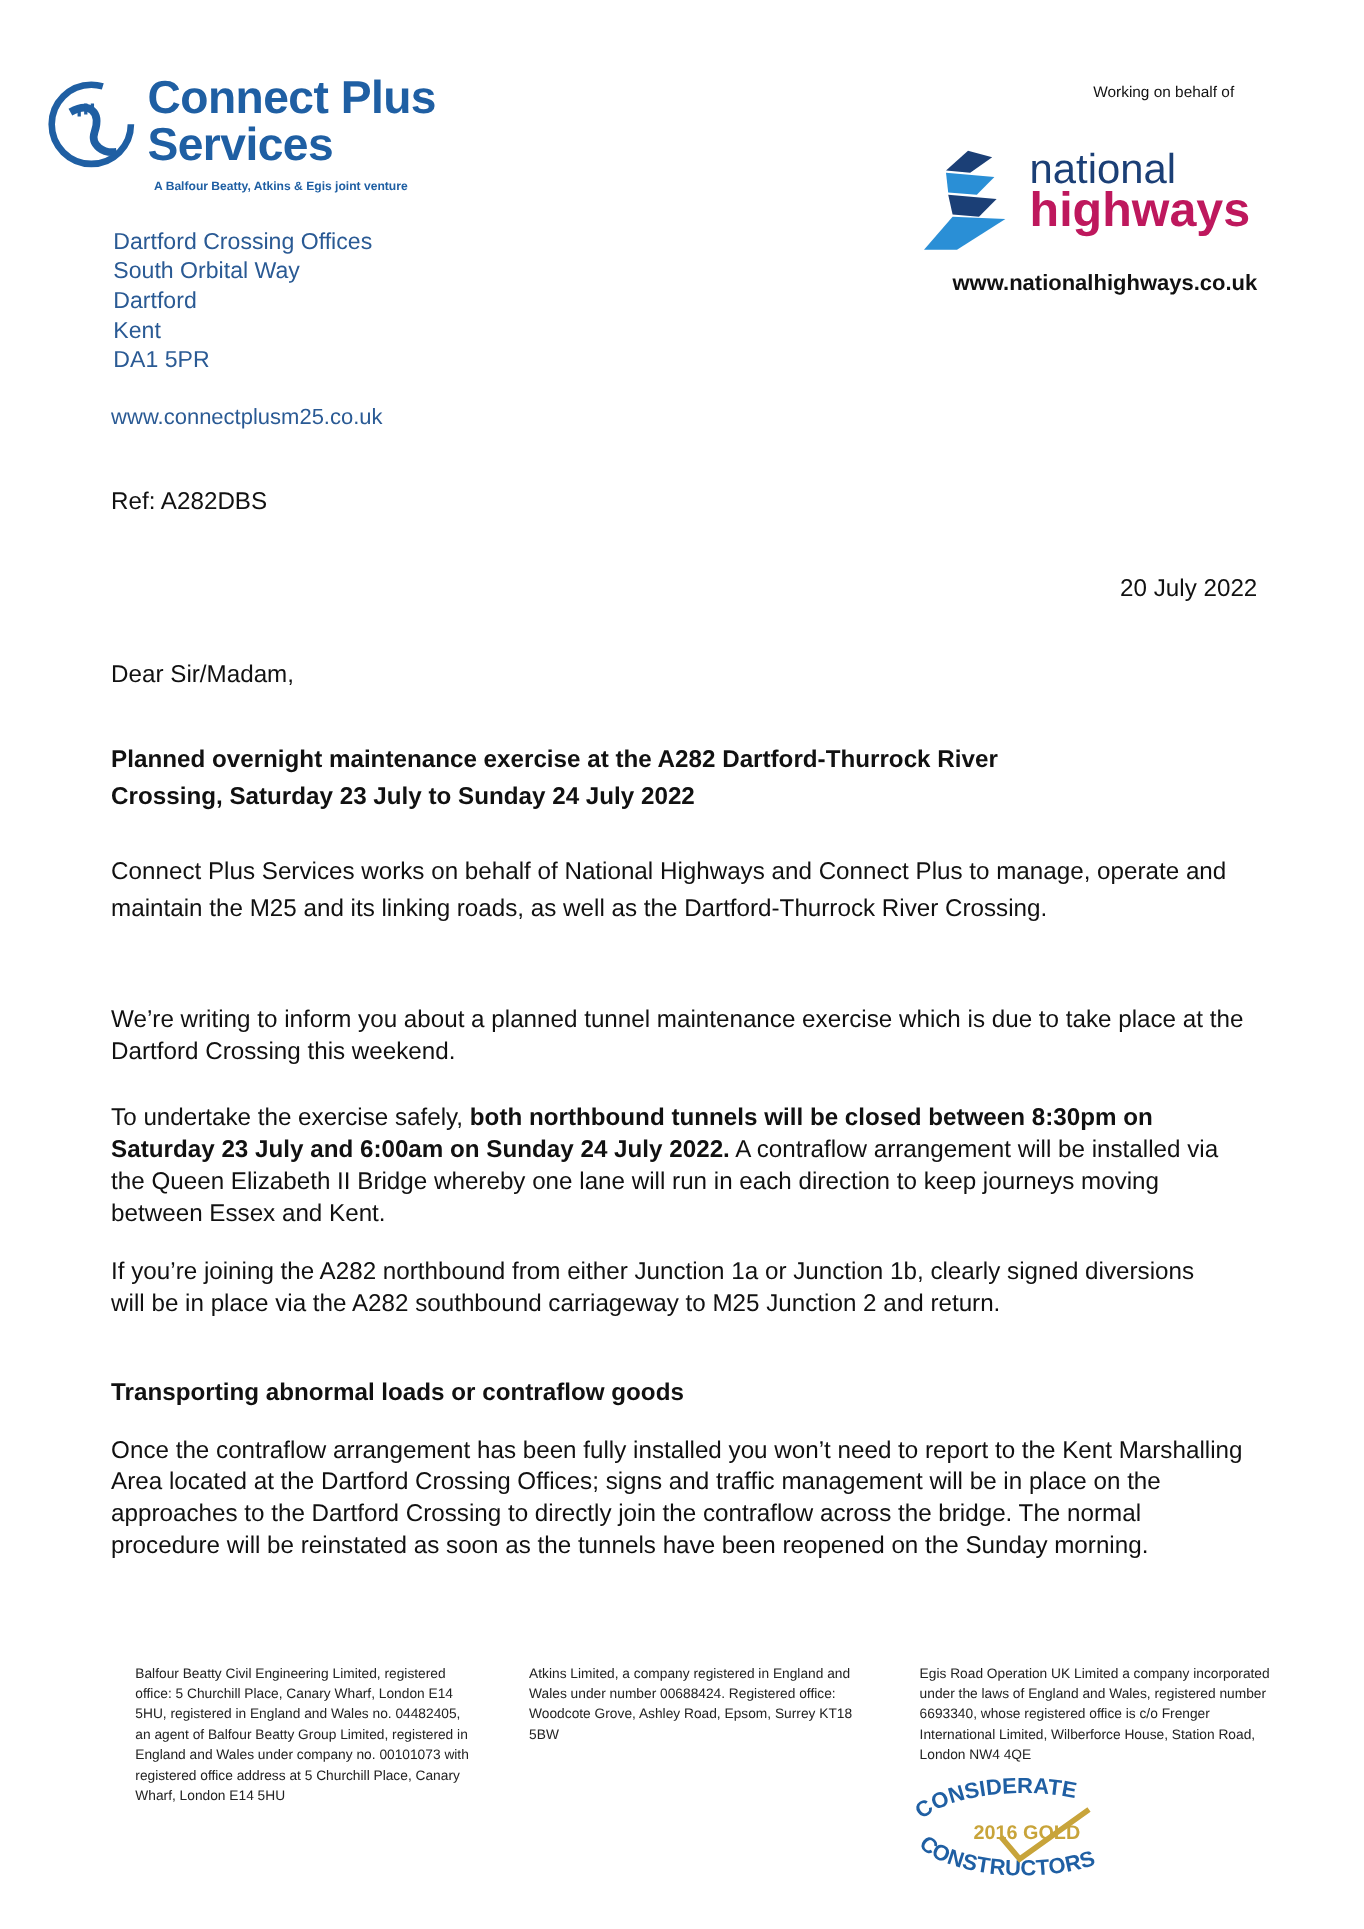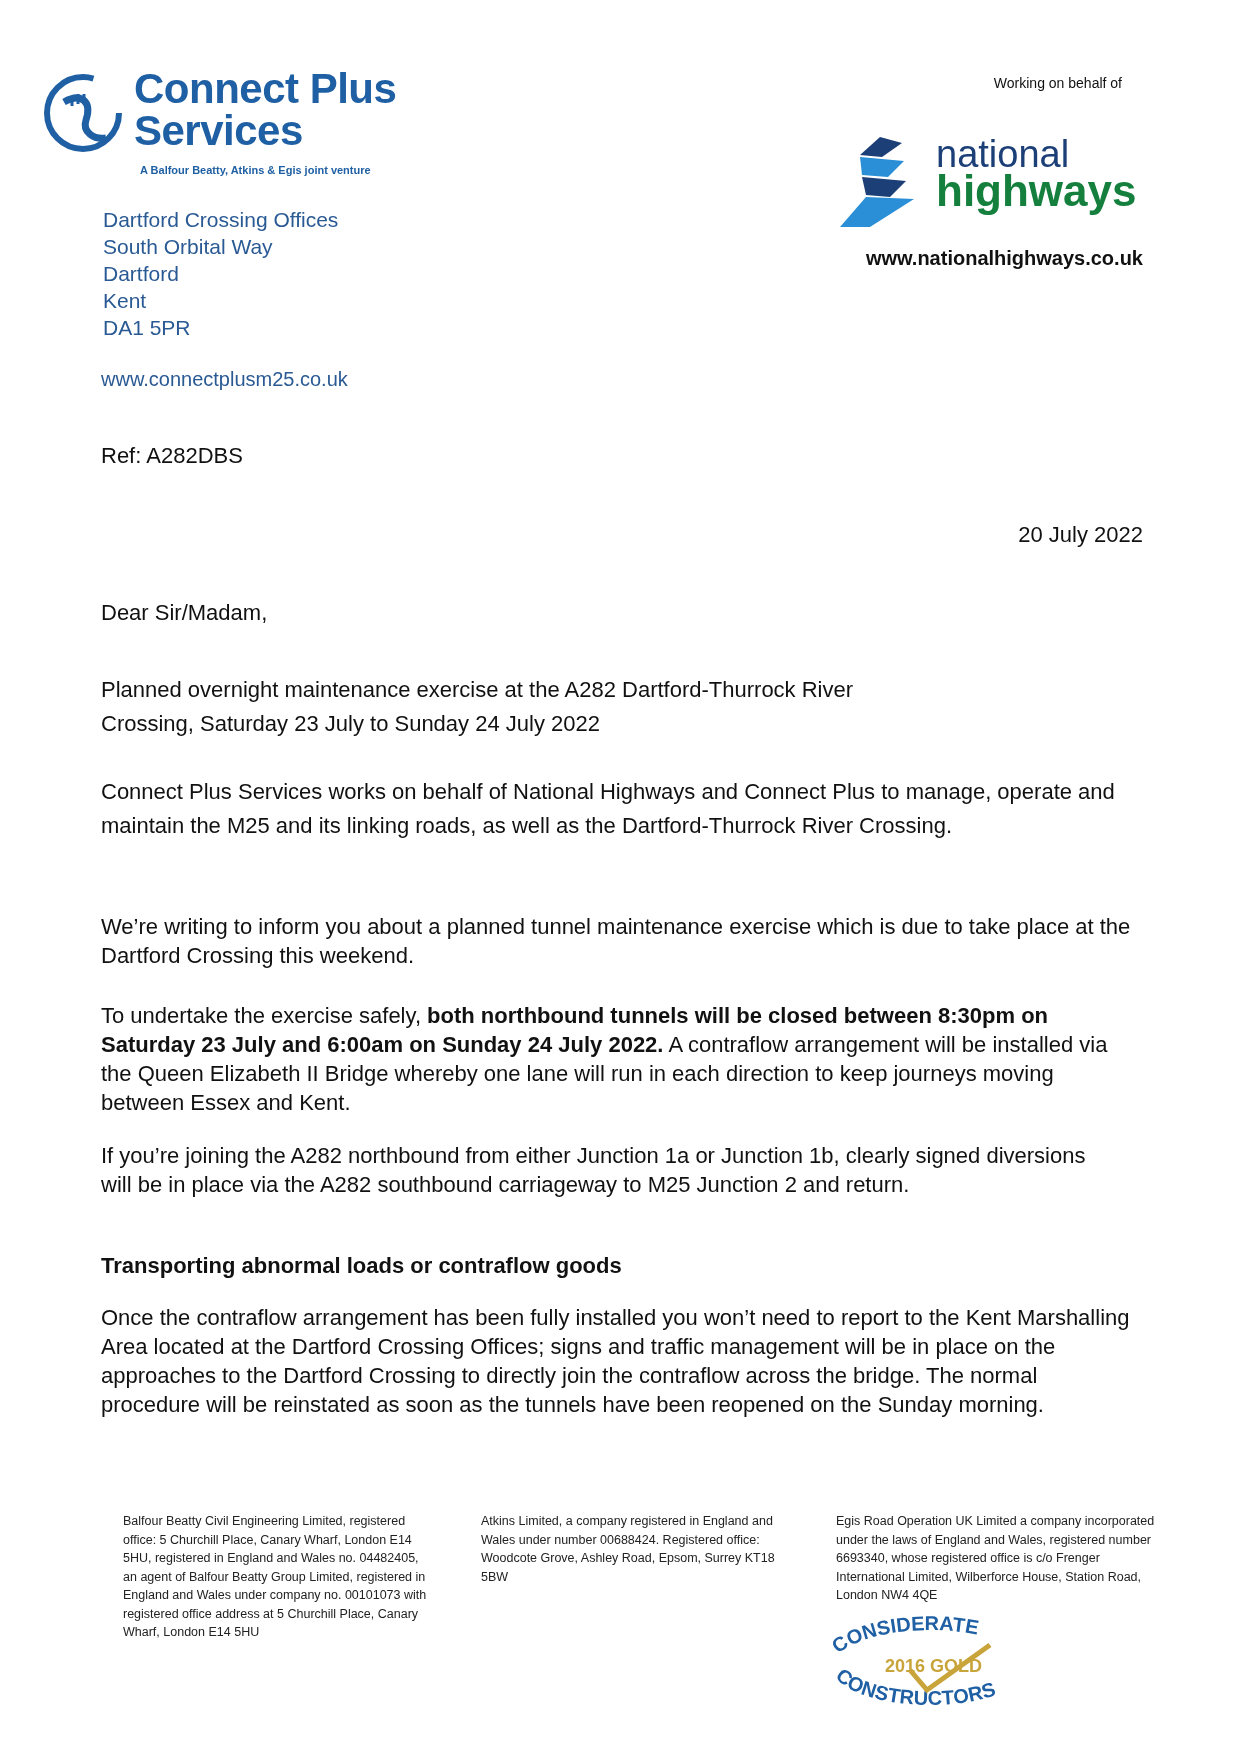--- a/index.html
+++ b/index.html
@@ -8,24 +8,24 @@
     .logo-cps { left:42px; top:64px; width:400px; height:120px; }
     .cps-title { position:absolute; left:92px; top:4px; color:#1f5fa3; font-weight:bold; font-size:42px; line-height:42px; letter-spacing:-0.5px; }
     .cps-tag { position:absolute; left:98px; top:100px; color:#1f5fa3; font-size:11px; font-weight:bold; white-space:nowrap; }
     .addr { left:103px; top:206px; color:#2a5a94; font-size:21px; line-height:27px; }
     .web { left:101px; top:368px; color:#2a5a94; font-size:20px; }
     .ref { left:101px; top:443px; font-size:22px; }
     .date { right:97px; top:522px; font-size:22px; }
     .behalf { right:118px; top:75px; font-size:14px; }
     .nh-logo { left:840px; top:135px; width:300px; height:95px; }
     .nh-t1 { position:absolute; left:96px; top:0; color:#1b3f76; font-size:38px; line-height:38px; }
-    .nh-t2 { position:absolute; left:96px; top:34px; color:#15803d; font-size:44px; line-height:44px; font-weight:bold; }
+    .nh-t2 { position:absolute; left:96px; top:34px; color:#be185d; font-size:44px; line-height:44px; font-weight:bold; }
     .ccc { right:97px; top:246px; font-size:20px; text-align:right; line-height:25px; }
     .greet { left:101px; top:600px; font-size:22px; }
-    .heading { left:101px; top:673px; width:960px; font-size:22px; font-weight:normal; line-height:34px; }
+    .heading { left:101px; top:673px; width:960px; font-size:22px; font-weight:bold; line-height:34px; }
     .para { left:101px; width:1040px; font-size:22px; line-height:29px; }
     .sub { left:101px; top:1253px; font-size:22px; font-weight:bold; }
     .foot { font-size:12.5px; line-height:18.5px; color:#222; }
     .badge { left:815px; top:1615px; width:230px; height:95px; }
   </style>
 </head>
 <body>
 
 <div class="abs logo-cps">
   <svg width="82" height="82" viewBox="0 0 82 82" style="position:absolute;left:0;top:8px;">

